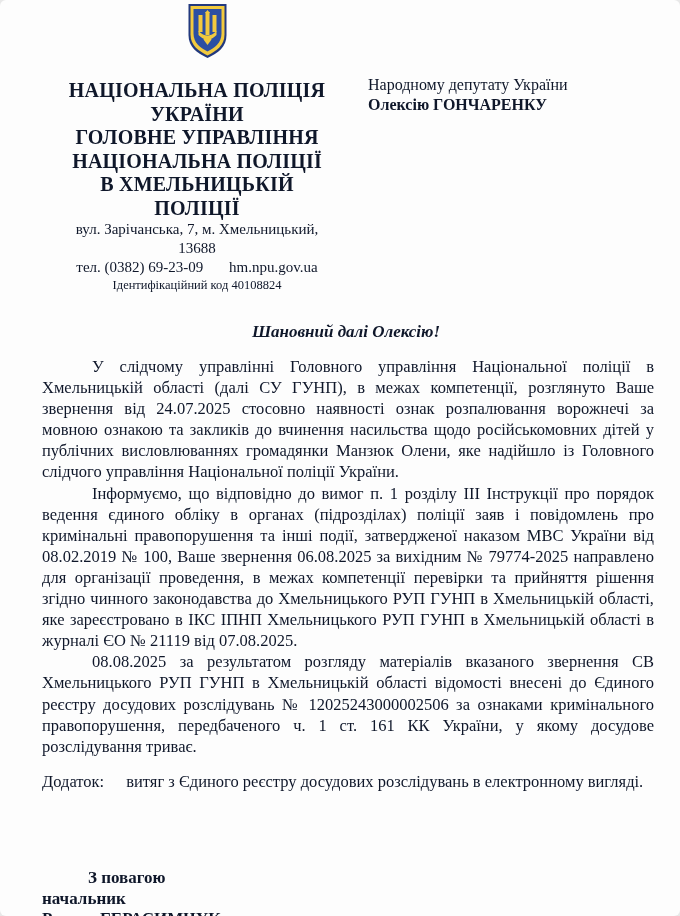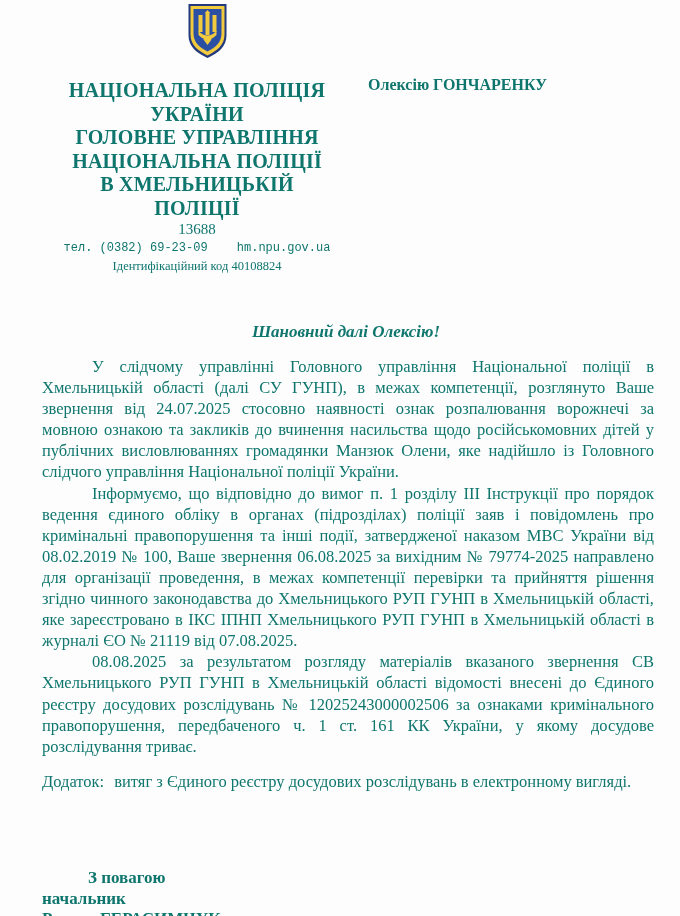--- a/index.html
+++ b/index.html
@@ -7,22 +7,23 @@
     padding: 0;
     background: #e8e8e8;
   }
   .page {
     position: relative;
     width: 680px;
     height: 916px;
     margin: 0 auto;
     background: #fdfdfd;
     font-family: "Liberation Serif", "DejaVu Serif", serif;
-    color: #0f766e;
+    color: #0f172a;
     overflow: hidden;
+    border-radius: 6px;
   }
 
   
   .emblem {
     position: absolute;
     left: 187px;
     top: 3px;
     width: 41px;
     height: 56px;
   }
@@ -41,24 +42,23 @@
     line-height: 23.5px;
     letter-spacing: 0.2px;
     white-space: nowrap;
   }
   .addr-line {
     font-size: 15px;
     line-height: 19px;
     white-space: nowrap;
   }
   .contact-line {
-    font-size: 12px;
+    font-size: 15px;
     line-height: 19px;
     white-space: nowrap;
-    font-family: Liberation Mono, monospace;
   }
   .contact-line .website { margin-left: 22px; }
   .id-line {
     font-size: 12.5px;
     line-height: 16px;
     white-space: nowrap;
   }
 
   
   .recipient-block {
@@ -96,21 +96,21 @@
     line-height: 21.1px;
     text-align: justify;
     text-indent: 50px;
   }
   .attachment {
     margin-top: 14px !important;
     text-indent: -72px !important;
     padding-left: 72px;
     text-align: left !important;
   }
-  .attachment .attach-label { margin-right: 10px; }
+  .attachment .attach-label { margin-right: 22px; }
 
   
   .closing-line {
     position: absolute;
     left: 42px;
     top: 868px;
     padding-left: 46px;
     font-weight: bold;
     font-size: 17px;
   }
@@ -147,29 +147,31 @@
     </svg>
   </div>
 
   <div class="sender-block">
     <div class="org-line">НАЦІОНАЛЬНА ПОЛІЦІЯ</div>
     <div class="org-line">УКРАЇНИ</div>
     <div class="org-line">ГОЛОВНЕ УПРАВЛІННЯ</div>
     <div class="org-line">НАЦІОНАЛЬНА ПОЛІЦІЇ</div>
     <div class="org-line">В ХМЕЛЬНИЦЬКІЙ</div>
     <div class="org-line">ПОЛІЦІЇ</div>
+    <div class="addr-line">вул. Зарічанська, 7, м. Хмельницький,</div>
     <div class="addr-line">13688</div>
     <div class="contact-line">
       <span>тел. (0382) 69-23-09</span>
       <span class="website">hm.npu.gov.ua</span>
     </div>
     <div class="id-line">Ідентифікаційний код 40108824</div>
   </div>
 
   <div class="recipient-block">
+    <div>Народному депутату України</div>
     <div class="recipient-name">Олексію ГОНЧАРЕНКУ</div>
   </div>
 
   <div class="salutation">Шановний далі Олексію!</div>
 
   <div class="body-text">
     <p>У слідчому управлінні Головного управління Національної поліції в Хмельницькій області (далі СУ ГУНП), в межах компетенції, розглянуто Ваше звернення від 24.07.2025 стосовно наявності ознак розпалювання ворожнечі за мовною ознакою та закликів до вчинення насильства щодо російськомовних дітей у публічних висловлюваннях громадянки Манзюк Олени, яке надійшло із Головного слідчого управління Національної поліції України.</p>
     <p>Інформуємо, що відповідно до вимог п. 1 розділу III Інструкції про порядок ведення єдиного обліку в органах (підрозділах) поліції заяв і повідомлень про кримінальні правопорушення та інші події, затвердженої наказом МВС України від 08.02.2019 № 100, Ваше звернення 06.08.2025 за вихідним № 79774-2025 направлено для організації проведення, в межах компетенції перевірки та прийняття рішення згідно чинного законодавства до Хмельницького РУП ГУНП в Хмельницькій області, яке зареєстровано в ІКС ІПНП Хмельницького РУП ГУНП в Хмельницькій області в журналі ЄО № 21119 від 07.08.2025.</p>
     <p>08.08.2025 за результатом розгляду матеріалів вказаного звернення СВ Хмельницького РУП ГУНП в Хмельницькій області відомості внесені до Єдиного реєстру досудових розслідувань № 12025243000002506 за ознаками кримінального правопорушення, передбаченого ч. 1 ст. 161 КК України, у якому досудове розслідування триває.</p>
     <p class="attachment">

